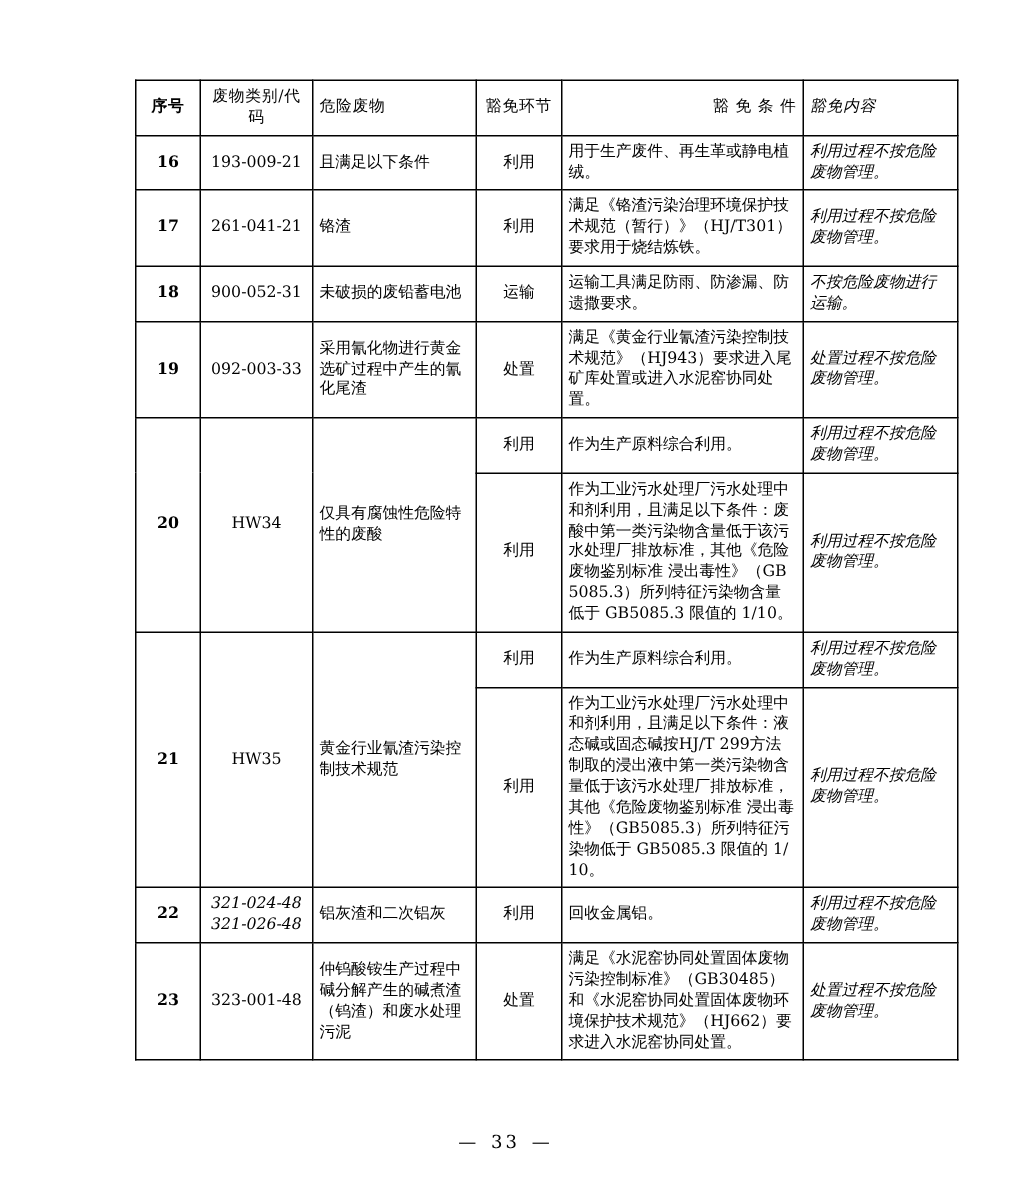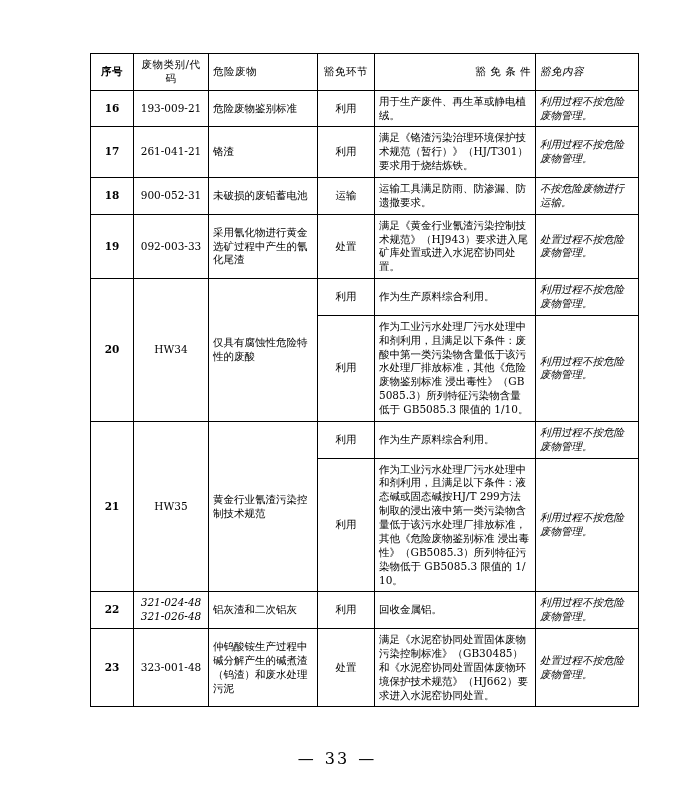--- a/index.html
+++ b/index.html
@@ -59,21 +59,21 @@
   td.cell-left   { text-align: left; }
 
   .code-multi span { display: block; font-style: italic; }
 
   .footer {
     position: absolute;
     left: 0;
     right: 0;
     bottom: 22px;
     text-align: center;
-    font-size: 16px;
+    font-size: 12px;
     letter-spacing: 2px;
     font-family: "DejaVu Serif", "Liberation Serif", serif;
   }
   .pagenum {
     display: inline-block;
     padding: 0 2px;
   }
 </style>
 </head>
 <body>
@@ -90,21 +90,21 @@
           <th class="c-link">豁免环节</th>
           <th class="c-cond">豁 免 条 件</th>
           <th class="c-content">豁免内容</th>
         </tr>
       </thead>
       <tbody>
 
         <tr>
           <td class="c-no cell-center">16</td>
           <td class="c-code cell-center">193-009-21</td>
-          <td class="c-waste cell-left">危险废物鉴别标准</td>
+          <td class="c-waste cell-left">且满足以下条件</td>
           <td class="c-link cell-center">利用</td>
           <td class="c-cond cell-left">用于生产废件、再生革或静电植绒。</td>
           <td class="c-content cell-left">利用过程不按危险废物管理。</td>
         </tr>
 
         <tr>
           <td class="c-no cell-center">17</td>
           <td class="c-code cell-center">261-041-21</td>
           <td class="c-waste cell-left">铬渣</td>
           <td class="c-link cell-center">利用</td>

